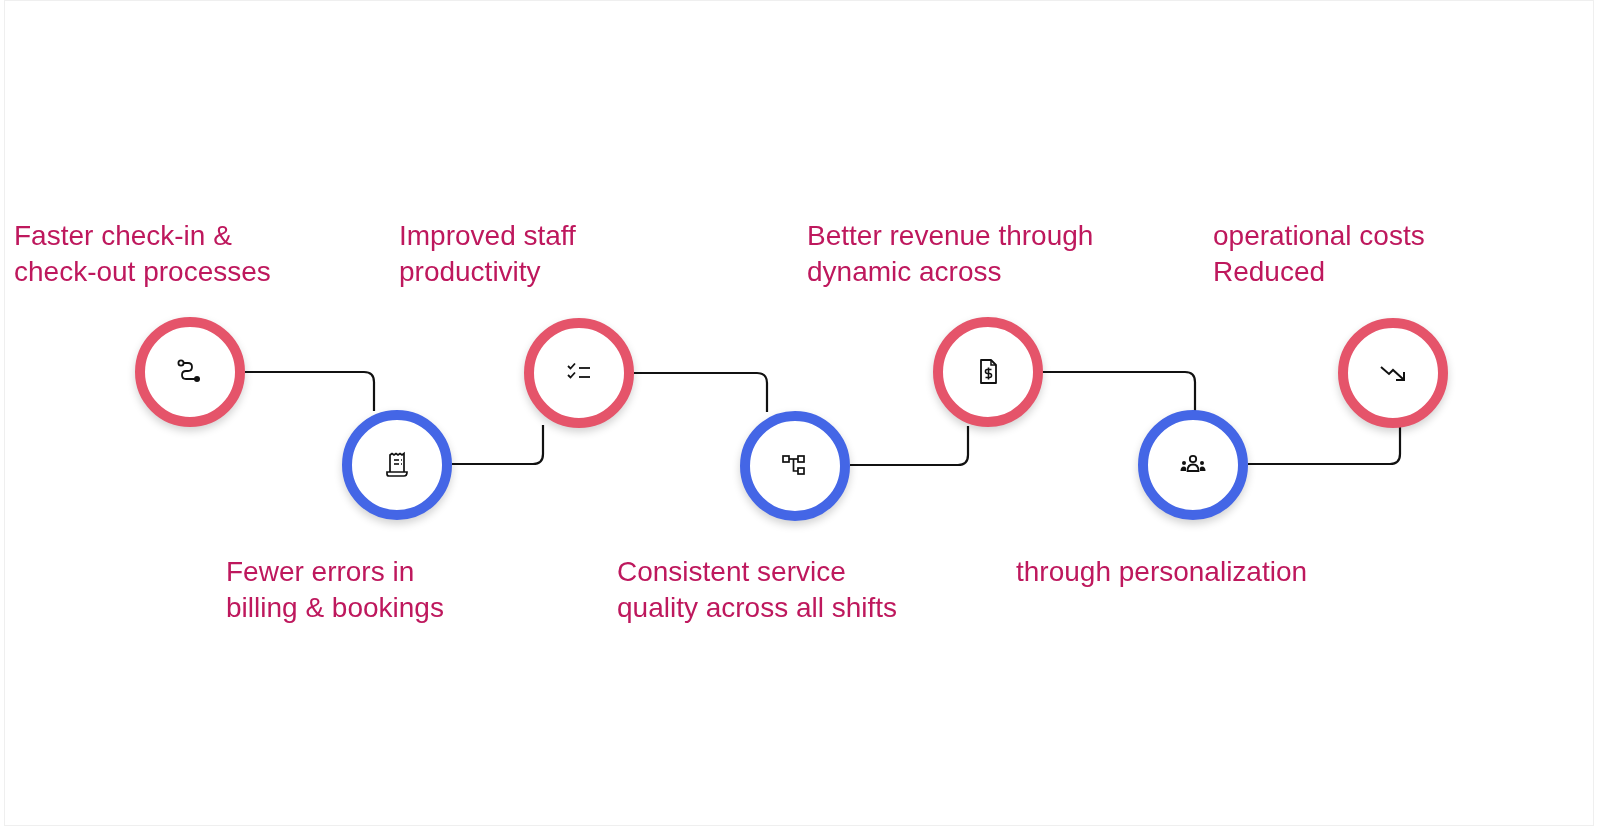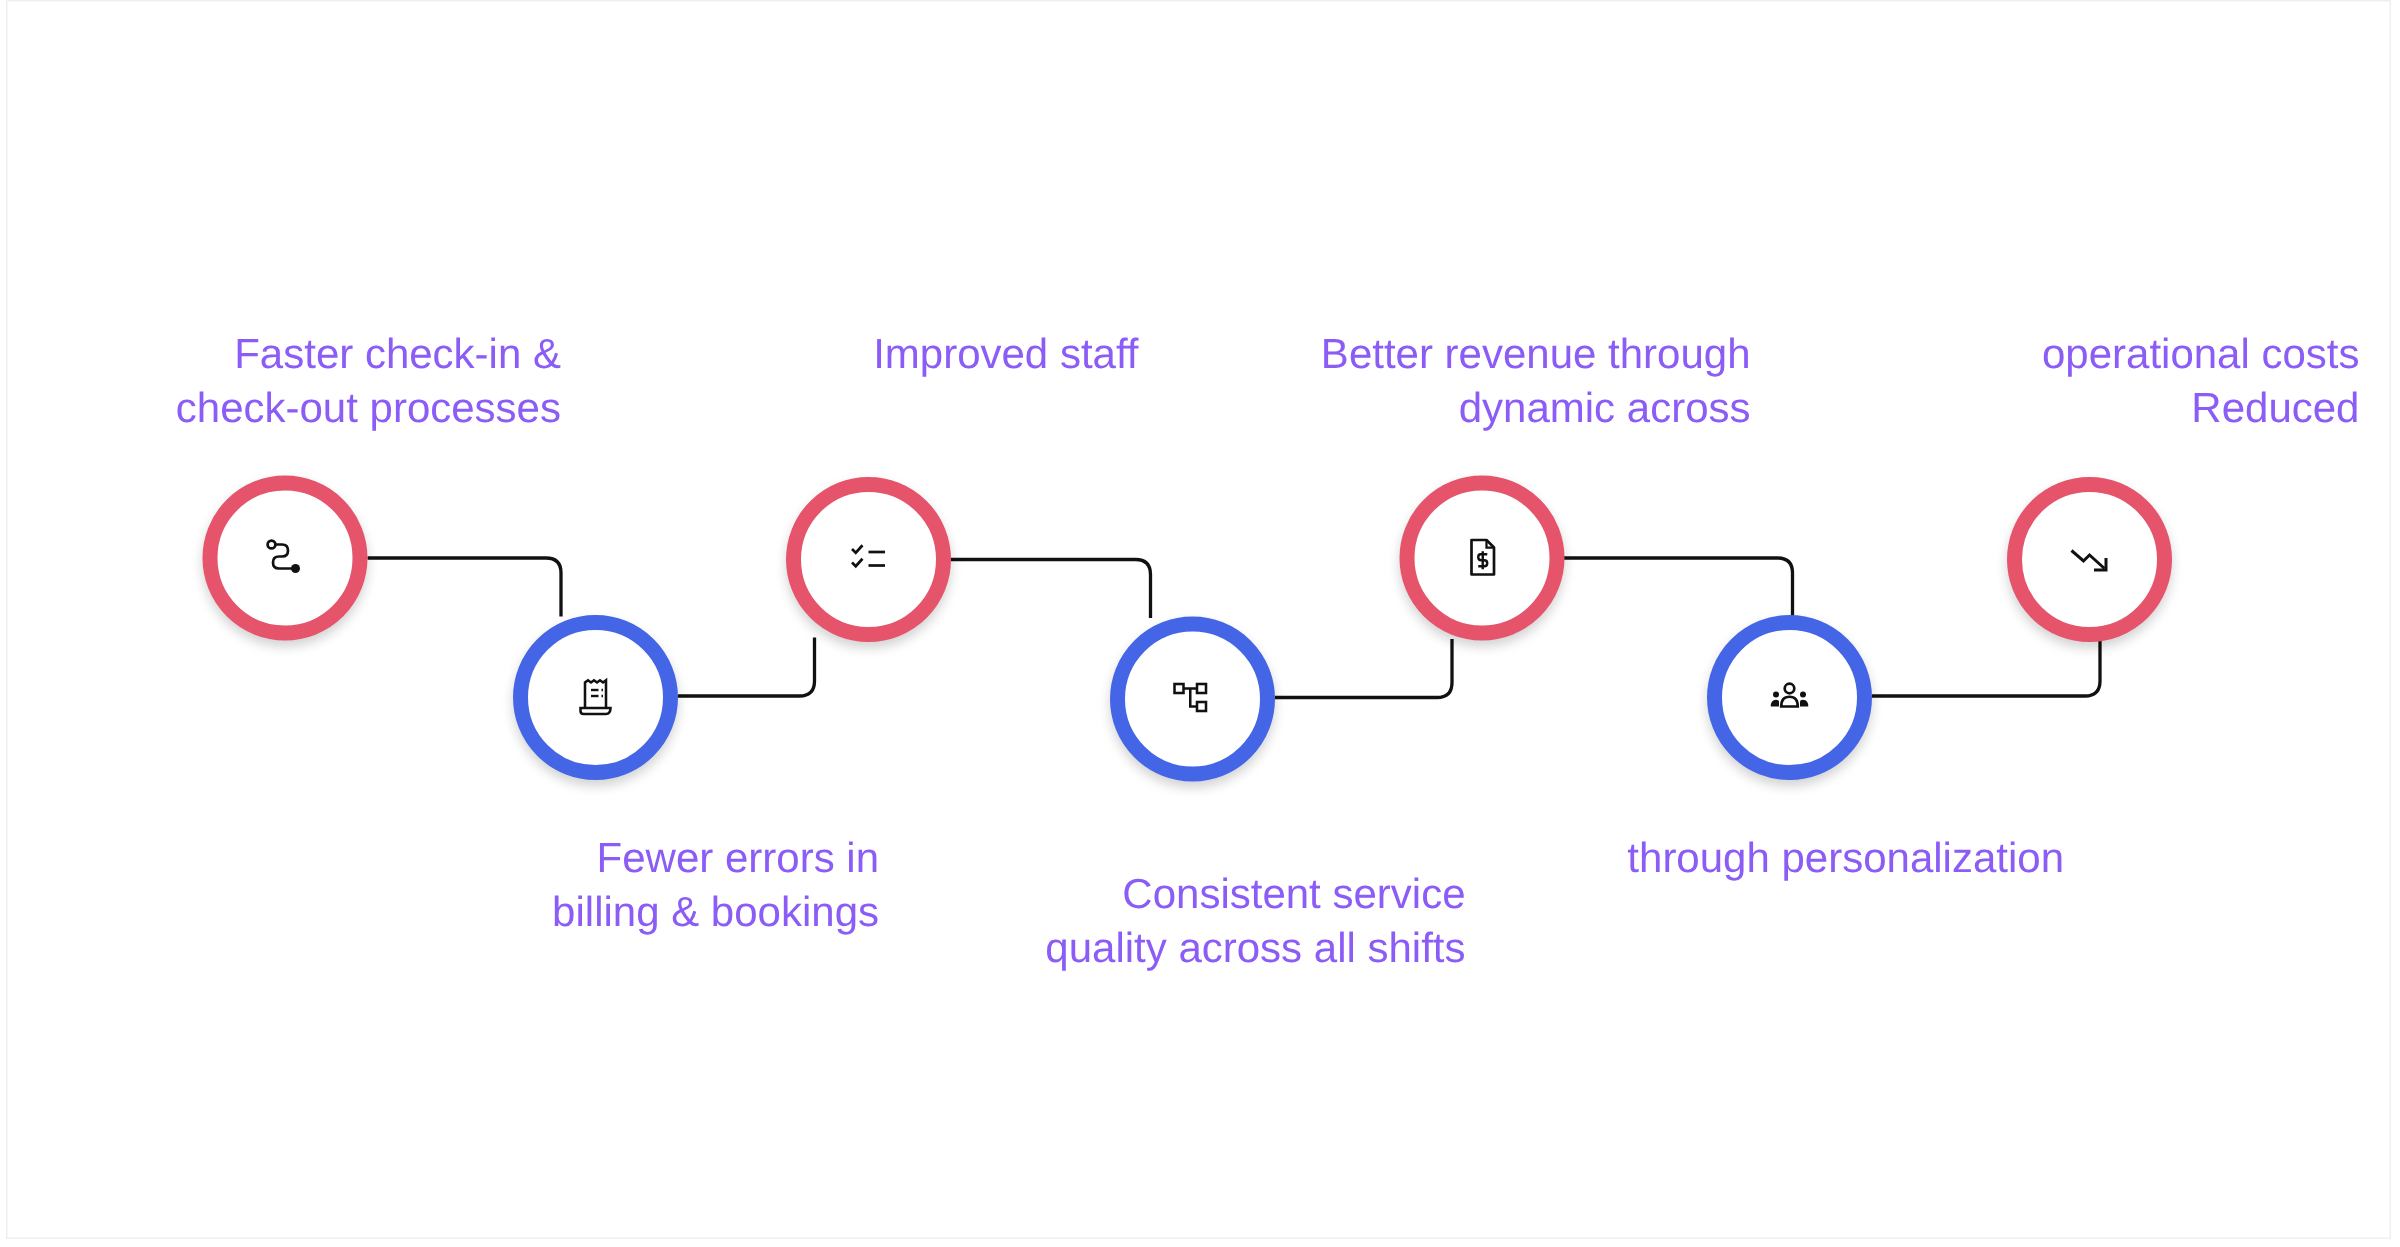--- a/index.html
+++ b/index.html
@@ -15,22 +15,22 @@
     .node {
       position: absolute; width: 110px; height: 110px; border-radius: 50%;
       box-sizing: border-box; background: #fff;
       display: flex; align-items: center; justify-content: center;
       box-shadow: 0 4px 8px rgba(0,0,0,0.18);
     }
     .node.red { border: 10px solid #e5546a; }
     .node.blue { border: 10px solid #4466e6; }
     .node svg { width: 34px; height: 34px; }
     .label {
-      position: absolute; width: 360px; text-align: right;
-      font-size: 28px; line-height: 36px; color: #8b5cf6;
+      position: absolute; width: 360px; text-align: left;
+      font-size: 28px; line-height: 36px; color: #be185d;
     }
     .label span { display: block; white-space: nowrap; }
   </style>
 </head>
 <body>
 
 <div class="frame"></div>
 
 <svg class="connectors" width="1600" height="831">
   <g fill="none" stroke="#111111" stroke-width="2.2">
@@ -71,31 +71,32 @@
     <line x1="14" y1="12" x2="19" y2="12" stroke="#111" stroke-width="1.6"></line>
     <line x1="21" y1="12" x2="22" y2="12" stroke="#111" stroke-width="1.6"></line>
     <line x1="14" y1="16" x2="19" y2="16" stroke="#111" stroke-width="1.6"></line>
     <line x1="21" y1="16" x2="22" y2="16" stroke="#111" stroke-width="1.6"></line>
     <path d="M7 24 H27 Q27 28 24 28 H9 Q7 28 7 26 Z" fill="none" stroke="#111" stroke-width="1.7"></path>
   </svg>
 </div>
 
 <div class="label" style="left:399px; top:218px;">
   <span>Improved staff</span>
+  <span>productivity</span>
 </div>
 <div class="node red" style="left:524px; top:318px;">
   <svg viewBox="0 0 34 34">
     <path d="M6 10 L8.5 12.5 L13 7.5" fill="none" stroke="#111" stroke-width="1.8"></path>
     <path d="M6 19 L8.5 21.5 L13 16.5" fill="none" stroke="#111" stroke-width="1.8"></path>
     <line x1="17" y1="12" x2="28" y2="12" stroke="#111" stroke-width="1.8"></line>
     <line x1="17" y1="21" x2="28" y2="21" stroke="#111" stroke-width="1.8"></line>
   </svg>
 </div>
 
-<div class="label" style="left:617px; top:554px;margin-top:24px;">
+<div class="label" style="left:617px; top:554px;">
   <span>Consistent service</span>
   <span>quality across all shifts</span>
 </div>
 <div class="node blue" style="left:740px; top:411px;">
   <svg viewBox="0 0 34 34">
     <rect x="5" y="7" width="6" height="6" fill="none" stroke="#111" stroke-width="1.7"></rect>
     <rect x="20" y="7" width="6" height="6" fill="none" stroke="#111" stroke-width="1.7"></rect>
     <rect x="20" y="19" width="6" height="6" fill="none" stroke="#111" stroke-width="1.7"></rect>
     <line x1="11" y1="10" x2="20" y2="10" stroke="#111" stroke-width="1.7"></line>
     <path d="M15.5 10 V22 H20" fill="none" stroke="#111" stroke-width="1.7"></path>

